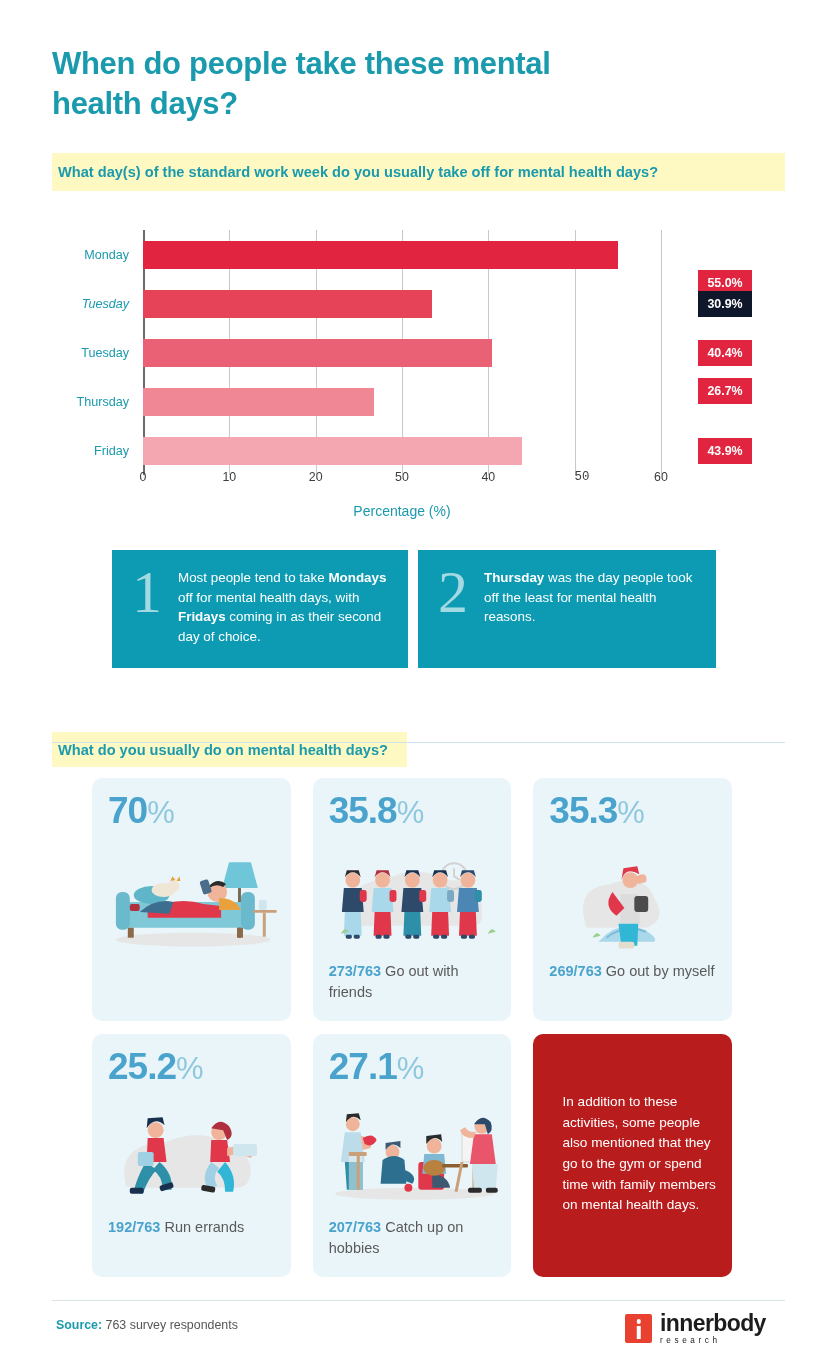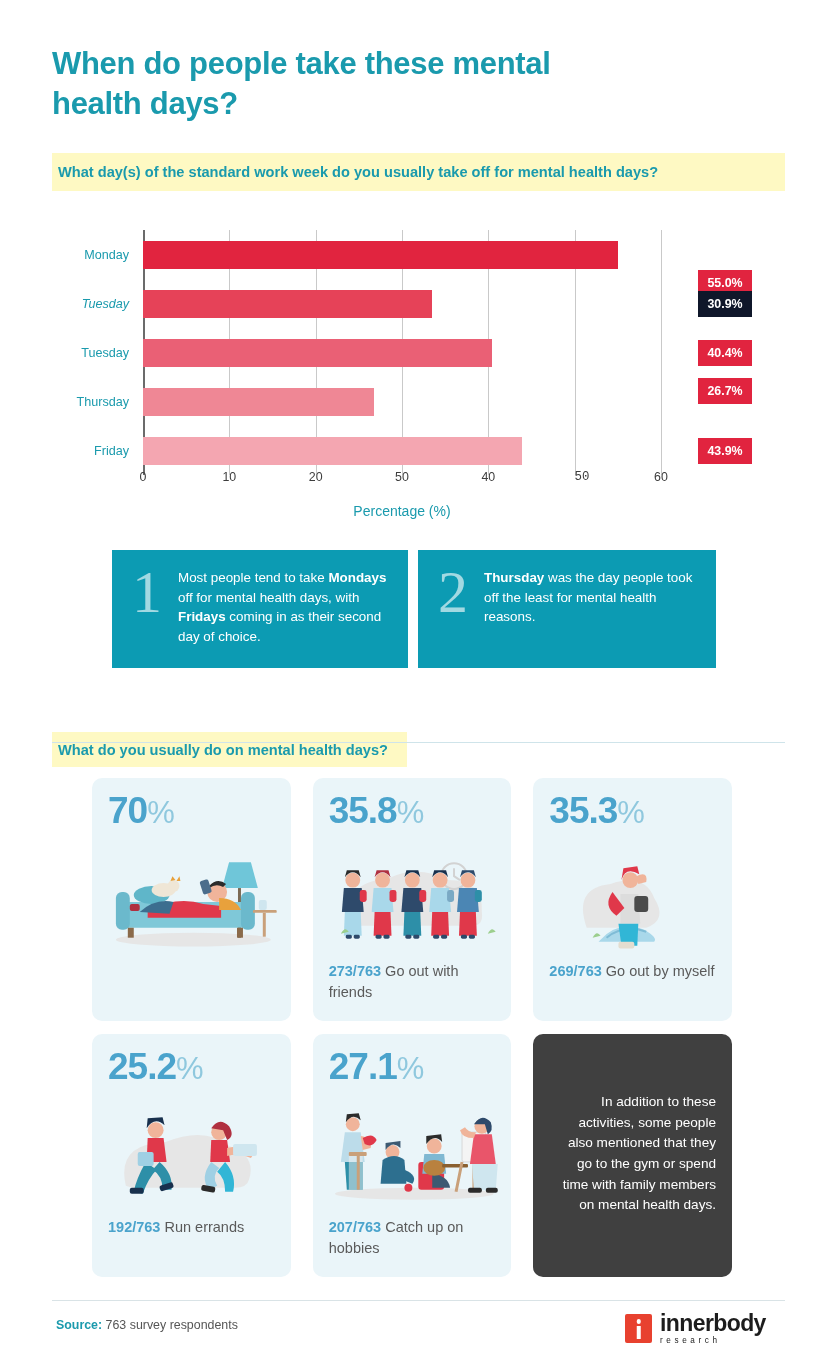--- a/index.html
+++ b/index.html
@@ -225,23 +225,22 @@
     top: 183px;
     font-size: 14.5px;
     line-height: 1.42;
     color: #5a5a5a;
   }
   .card-caption .frac {
     color: #4aa3cc;
     font-weight: bold;
   }
   .card.note {
-    background: #404040;
+    background: #b91c1c;
     padding: 12px;
-    text-align: right;
   }
   .note-text {
     position: absolute;
     left: 29px;
     right: 16px;
     top: 58px;
     color: #ffffff;
     font-size: 13.6px;
     line-height: 1.52;
   }

